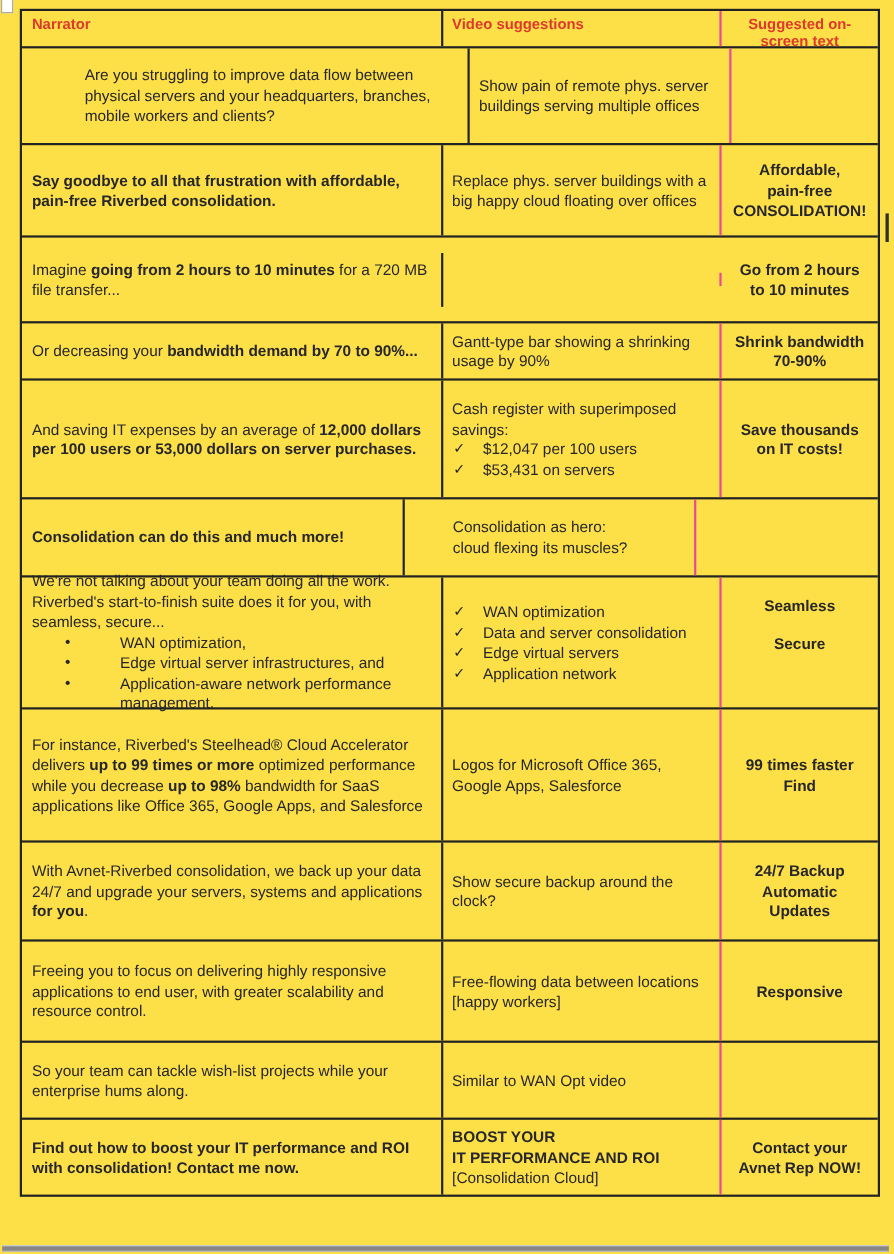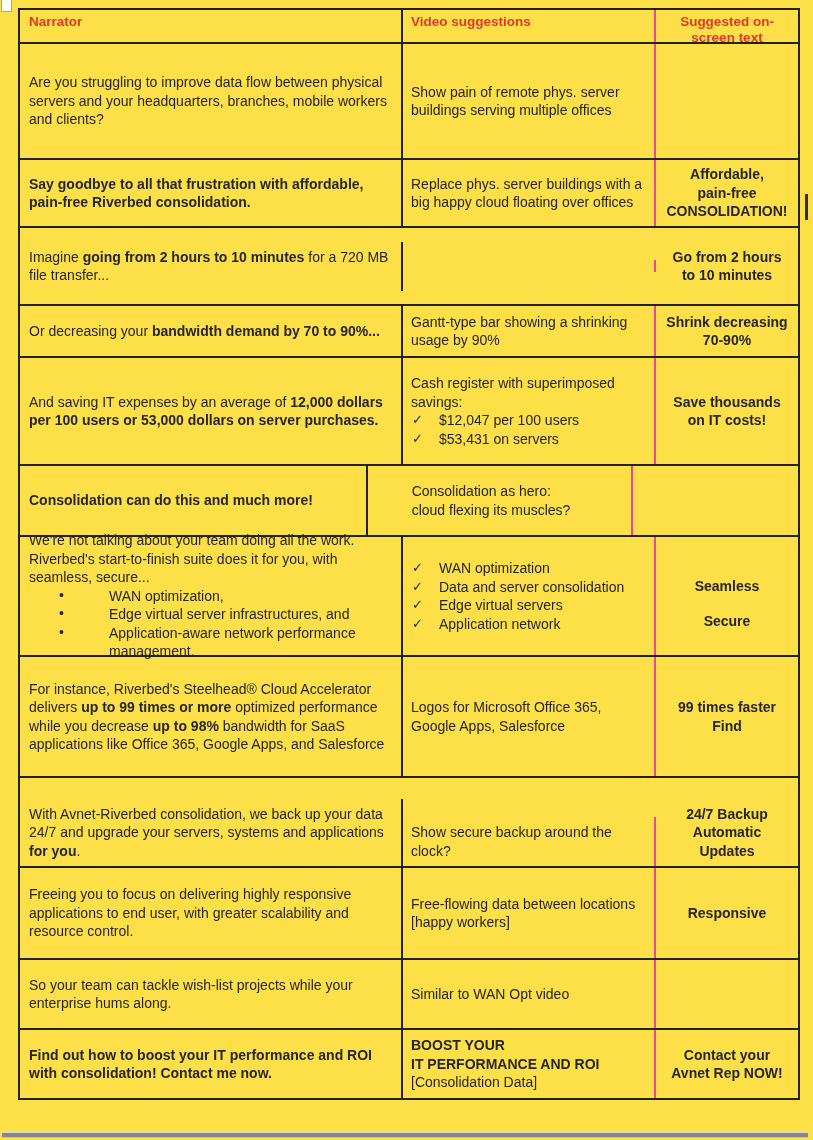--- a/index.html
+++ b/index.html
@@ -42,30 +42,30 @@
         <div class="cell c1">
           <p class="para">Narrator</p>
         </div>
         <div class="cell c2">
           <p class="para">Video suggestions</p>
         </div>
         <div class="cell c3">
           <p class="para">Suggested on-screen text</p>
         </div>
       </div>
-      <div class="row" style="height: 116px;">
+      <div class="row" style="height: 88px; padding-left: 48px;">
         <div class="cell c1">
           <p class="para text"><span>Are you struggling to improve data flow between physical servers and your headquarters, branches, mobile workers and clients?</span></p>
         </div>
         <div class="cell c2">
           <p class="para text"><span>Show pain of remote phys. server buildings serving multiple offices</span></p>
         </div>
         <div class="cell c3"></div>
       </div>
-      <div class="row" style="height: 68px;">
+      <div class="row" style="height: 84px;">
         <div class="cell c1">
           <p class="para text"><span class="b">Say goodbye to all that frustration with affordable, pain-free Riverbed consolidation.</span></p>
         </div>
         <div class="cell c2">
           <p class="para text"><span>Replace phys. server buildings with a big happy cloud floating over offices</span></p>
         </div>
         <div class="cell c3">
           <p class="para text"><span class="b">Affordable,</span></p>
           <p class="para text"><span class="b">pain-free</span></p>
           <p class="para text"><span class="b">CONSOLIDATION!</span></p>
@@ -82,21 +82,21 @@
         </div>
       </div>
       <div class="row" style="height: 52px;">
         <div class="cell c1">
           <p class="para text"><span>Or decreasing your </span><span class="b">bandwidth demand by 70 to 90%...</span></p>
         </div>
         <div class="cell c2">
           <p class="para text"><span>Gantt-type bar showing a shrinking usage by 90%</span></p>
         </div>
         <div class="cell c3">
-          <p class="para text"><span class="b">Shrink decreasing</span></p>
+          <p class="para text"><span class="b">Shrink bandwidth</span></p>
           <p class="para text"><span class="b">70-90%</span></p>
         </div>
       </div>
       <div class="row" style="height: 108px;">
         <div class="cell c1">
           <p class="para text"><span>And saving IT expenses by an average of </span><span class="b">12,000 dollars per 100 users or 53,000 dollars on server purchases.</span></p>
         </div>
         <div class="cell c2">
           <p class="para text"><span>Cash register with superimposed savings:</span></p>
           <p class="para check"><span class="marker">✓</span><span>$12,047 per 100 users</span></p>
@@ -123,39 +123,39 @@
           <p class="para bullet"><span class="marker">•</span><span>WAN optimization,</span></p>
           <p class="para bullet"><span class="marker">•</span><span>Edge virtual server infrastructures, and</span></p>
           <p class="para bullet"><span class="marker">•</span><span>Application-aware network performance management.</span></p>
         </div>
         <div class="cell c2">
           <p class="para check"><span class="marker">✓</span><span>WAN optimization</span></p>
           <p class="para check"><span class="marker">✓</span><span>Data and server consolidation</span></p>
           <p class="para check"><span class="marker">✓</span><span>Edge virtual servers</span></p>
           <p class="para check"><span class="marker">✓</span><span>Application network</span></p>
         </div>
-        <div class="cell c3" style="justify-content: flex-start; padding-top: 40px;">
+        <div class="cell c3" style="justify-content: flex-start; padding-top: 16px;">
           <p class="para text"><span class="b">Seamless</span></p>
           <p class="para blank"></p>
           <p class="para text"><span class="b">Secure</span></p>
         </div>
       </div>
       <div class="row" style="height: 121px;">
         <div class="cell c1">
           <p class="para text"><span>For instance, Riverbed's Steelhead® Cloud Accelerator delivers </span><span class="b">up to 99 times or more</span><span> optimized performance while you decrease </span><span class="b">up to 98%</span><span> bandwidth for SaaS applications like Office 365, Google Apps, and Salesforce</span></p>
         </div>
         <div class="cell c2">
           <p class="para text"><span>Logos for Microsoft Office 365, Google Apps, Salesforce</span></p>
         </div>
         <div class="cell c3">
           <p class="para text"><span class="b">99 times faster</span></p>
           <p class="para text"><span class="b">Find</span></p>
         </div>
       </div>
-      <div class="row" style="height: 90px; align-items: flex-end;">
+      <div class="row" style="height: 90px;">
         <div class="cell c1">
           <p class="para text"><span>With Avnet-Riverbed consolidation, we back up your data 24/7 and upgrade your servers, systems and applications </span><span class="b">for you</span><span>.</span></p>
         </div>
         <div class="cell c2">
           <p class="para text"><span>Show secure backup around the clock?</span></p>
         </div>
         <div class="cell c3">
           <p class="para text"><span class="b">24/7 Backup</span></p>
           <p class="para text"><span class="b">Automatic</span></p>
           <p class="para text"><span class="b">Updates</span></p>
@@ -181,21 +181,21 @@
         </div>
         <div class="cell c3"></div>
       </div>
       <div class="row" style="height: 68px;">
         <div class="cell c1">
           <p class="para text"><span class="b">Find out how to boost your IT performance and ROI with consolidation! Contact me now.</span></p>
         </div>
         <div class="cell c2">
           <p class="para text"><span class="b">BOOST YOUR</span></p>
           <p class="para text"><span class="b">IT PERFORMANCE AND ROI</span></p>
-          <p class="para text"><span>[Consolidation Data]</span></p>
+          <p class="para text"><span>[Consolidation Cloud]</span></p>
         </div>
         <div class="cell c3">
           <p class="para text"><span class="b">Contact your</span></p>
           <p class="para text"><span class="b">Avnet Rep NOW!</span></p>
         </div>
       </div>
     </div>
   <div id="cursor-mark"></div>
   <div id="bottom-rule"></div>
 </div>

